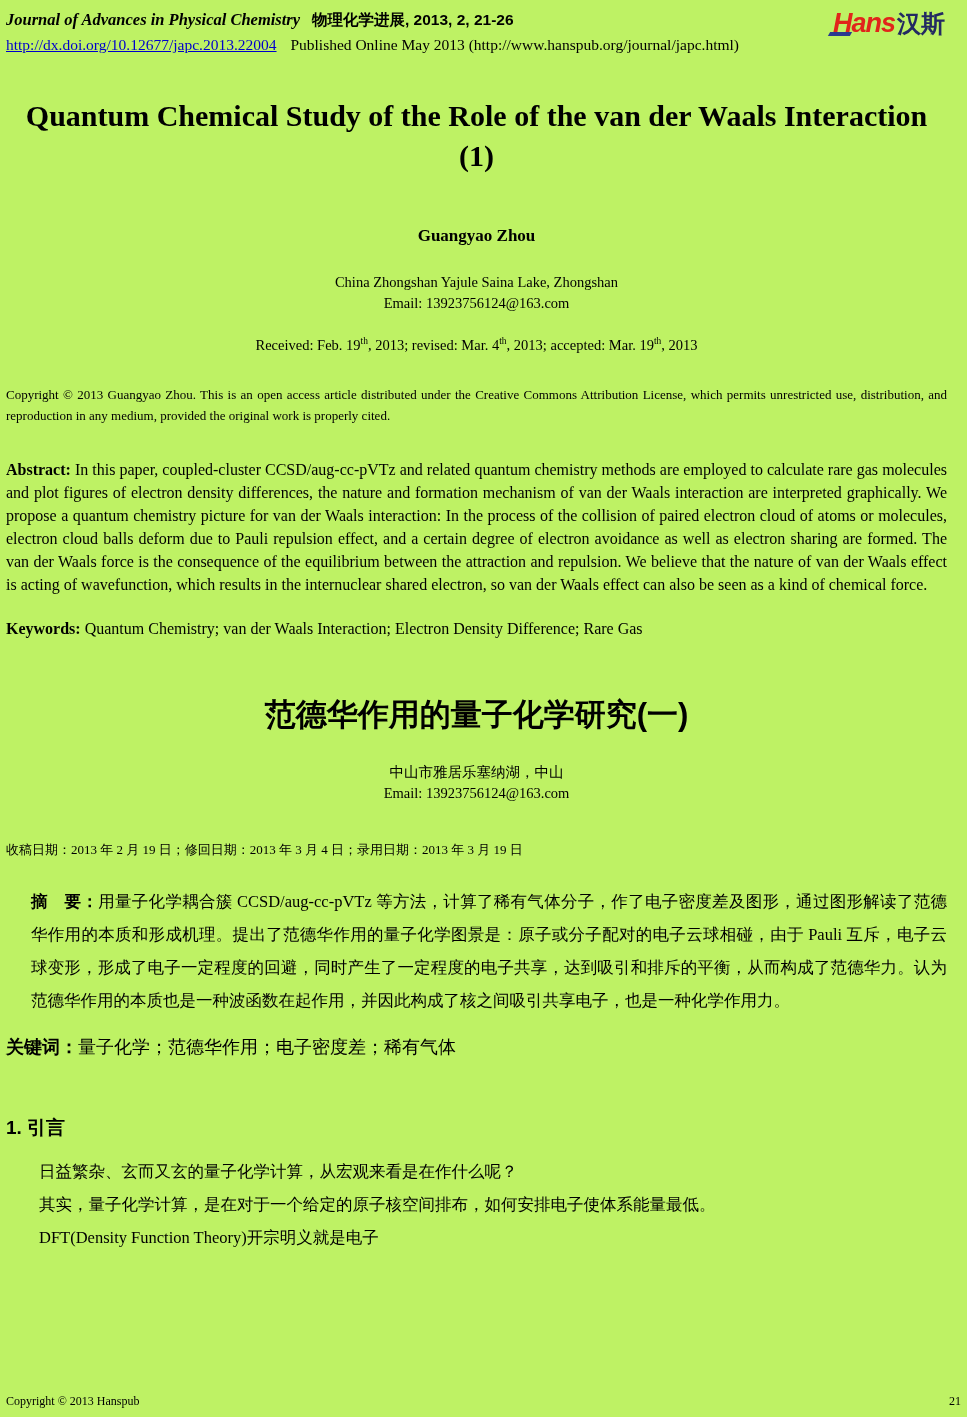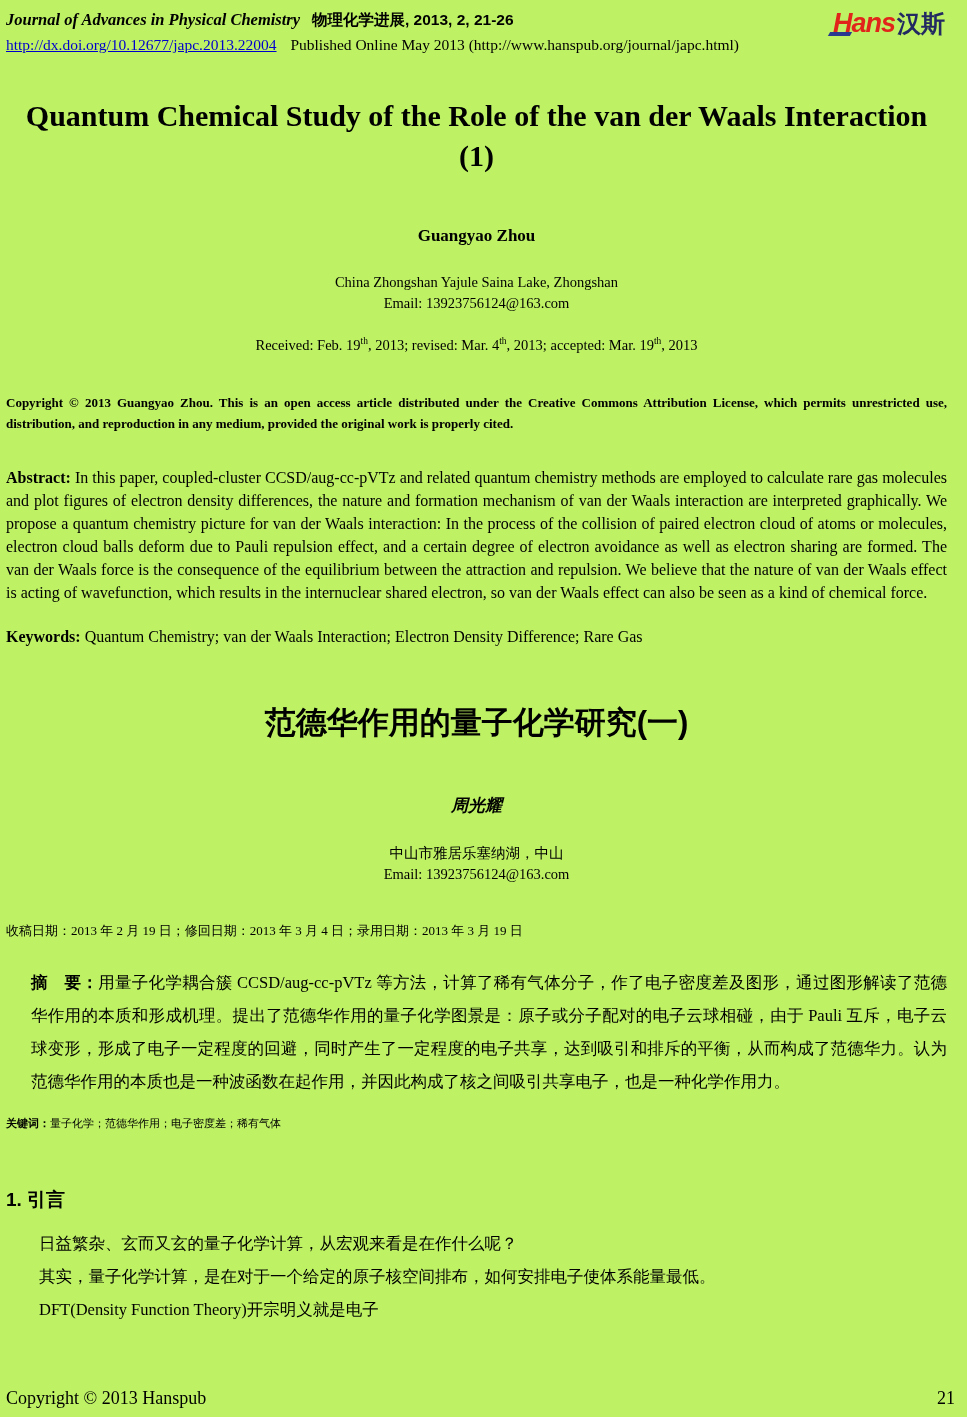--- a/index.html
+++ b/index.html
@@ -27,42 +27,42 @@
     font-family:Liberation Sans, sans-serif;letter-spacing:-1px;}
   .logo-swoosh{position:absolute;left:-4px;bottom:4px;width:22px;height:4px;background:#2a3990;transform:skewX(-30deg);}
   .logo-cn{color:#232a62;font-weight:bold;font-size:24px;
     font-family:"Liberation Sans","DejaVu Sans",sans-serif;margin-left:2px;}
   
   .title-en{margin:40px auto 0;text-align:center;font-weight:bold;font-size:30px;line-height:1.32;max-width:940px;}
   .author-en{margin-top:50px;text-align:center;font-weight:bold;font-size:17px;}
   .aff-block{margin-top:26px;text-align:center;font-size:14.5px;line-height:1.45;}
   .received{margin-top:22px;text-align:center;font-size:14.5px;}
   sup{font-size:0.65em;}
-  .copyright-note{margin-top:40px;text-align:justify;font-size:13px;line-height:1.55;font-weight:bold;}
+  .copyright-note{margin-top:32px;text-align:justify;font-size:13px;line-height:1.55;}
   .abstract{margin-top:32px;text-align:justify;font-size:16px;line-height:23px;}
   .bold{font-weight:bold;}
   .keywords{margin-top:24px;font-size:16px;}
   .title-cn{margin-top:56px;text-align:center;font-weight:bold;font-size:31px;
     font-family:"Liberation Sans","DejaVu Sans",sans-serif;}
   .author-cn{margin-top:50px;text-align:center;font-weight:bold;font-size:17px;font-style:italic;}
   .aff-cn{margin-top:26px;text-align:center;font-size:14.5px;line-height:1.5;}
   .dates-cn{margin-top:36px;text-align:left;font-size:13px;}
   .abstract-cn{margin-top:26px;text-align:justify;font-size:16.5px;line-height:33px;margin-left:25px;}
   .label-cn{font-weight:bold;font-family:"Liberation Sans","DejaVu Sans",sans-serif;}
-  .keywords-cn{margin-top:18px;font-size:11px;}
+  .keywords-cn{margin-top:18px;font-size:18px;}
   
   .columns{display:flex;gap:44px;margin-top:56px;}
   .col{flex:1;min-width:0;}
   .sec-heading{font-weight:bold;font-size:19px;font-family:"Liberation Sans","DejaVu Sans",sans-serif;margin:0 0 14px 0;}
   .body-p{margin:0;text-align:justify;font-size:16.5px;line-height:33px;text-indent:2em;}
   .body-p.noindent{text-indent:0;}
   .col-right{padding-top:24px;}
   .formula{font-style:italic;}
   
-  .footer{position:absolute;left:6px;right:12px;bottom:8px;display:flex;justify-content:space-between;font-size:18px;}
+  .footer{position:absolute;left:6px;right:6px;bottom:8px;display:flex;justify-content:space-between;font-size:12px;}
 </style>
 </head>
 <body>
 
 <div class="page">
 
   <div class="hdr">
     <div class="hdr-left">
       <div class="hdr-line1">
         <span class="journal-name">Journal of Advances in Physical Chemistry</span>
@@ -91,21 +91,20 @@
   <div class="received"><span>Received: Feb. 19</span><sup>th</sup><span>, 2013; revised: Mar. 4</span><sup>th</sup><span>, 2013; accepted: Mar. 19</span><sup>th</sup><span>, 2013</span></div>
 
   <div class="copyright-note">Copyright © 2013 Guangyao Zhou. This is an open access article distributed under the Creative Commons Attribution License, which permits unrestricted use, distribution, and reproduction in any medium, provided the original work is properly cited.</div>
 
   <div class="abstract"><span class="bold">Abstract:</span><span> In this paper, coupled-cluster CCSD/aug-cc-pVTz and related quantum chemistry methods are employed to calculate rare gas molecules and plot figures of electron density differences, the nature and formation mechanism of van der Waals interaction are interpreted graphically. We propose a quantum chemistry picture for van der Waals interaction: In the process of the collision of paired electron cloud of atoms or molecules, electron cloud balls deform due to Pauli repulsion effect, and a certain degree of electron avoidance as well as electron sharing are formed. The van der Waals force is the consequence of the equilibrium between the attraction and repulsion. We believe that the nature of van der Waals effect is acting of wavefunction, which results in the internuclear shared electron, so van der Waals effect can also be seen as a kind of chemical force.</span></div>
 
   <div class="keywords"><span class="bold">Keywords:</span><span> Quantum Chemistry; van der Waals Interaction; Electron Density Difference; Rare Gas</span></div>
 
   <div class="title-cn">范德华作用的量子化学研究(一)</div>
 
-  <div class="author-cn">周光耀</div>
 
   <div class="aff-cn">
     <div>中山市雅居乐塞纳湖，中山</div>
     <div>Email: 13923756124@163.com</div>
   </div>
 
   <div class="dates-cn">收稿日期：2013 年 2 月 19 日；修回日期：2013 年 3 月 4 日；录用日期：2013 年 3 月 19 日</div>
 
   <div class="abstract-cn"><span class="label-cn">摘　要：</span><span>用量子化学耦合簇 CCSD/aug-cc-pVTz 等方法，计算了稀有气体分子，作了电子密度差及图形，通过图形解读了范德华作用的本质和形成机理。提出了范德华作用的量子化学图景是：原子或分子配对的电子云球相碰，由于 Pauli 互斥，电子云球变形，形成了电子一定程度的回避，同时产生了一定程度的电子共享，达到吸引和排斥的平衡，从而构成了范德华力。认为范德华作用的本质也是一种波函数在起作用，并因此构成了核之间吸引共享电子，也是一种化学作用力。</span></div>
 

